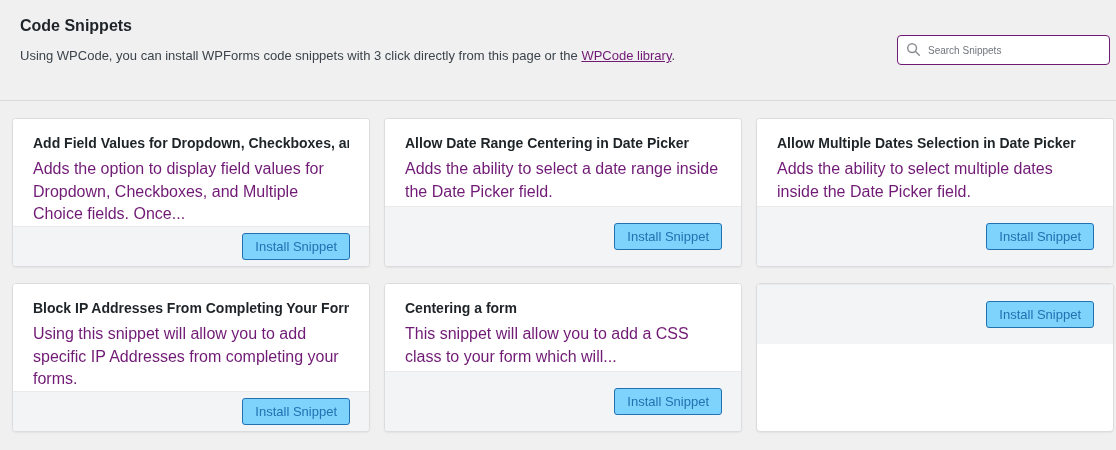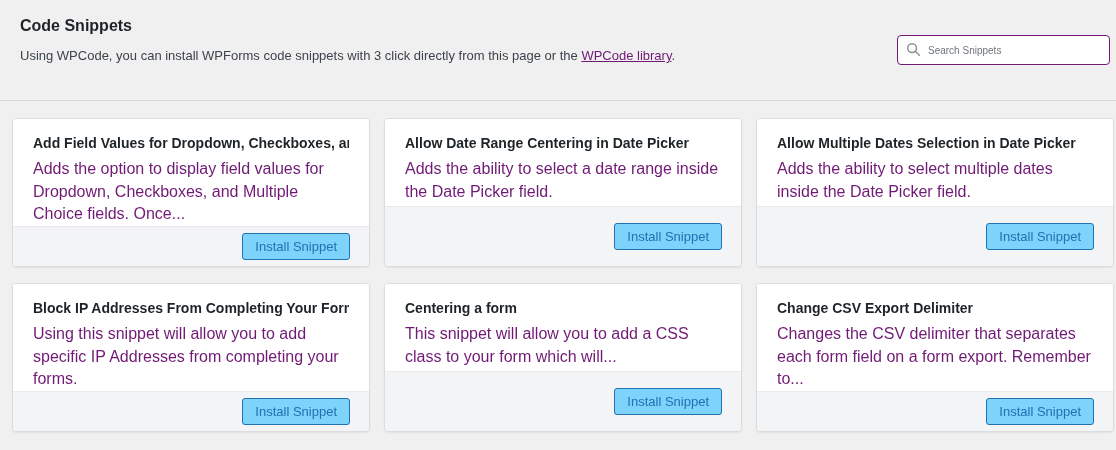--- a/index.html
+++ b/index.html
@@ -176,22 +176,18 @@
     <div class="card-body">
       <div class="card-title">Centering a form</div>
       <div class="card-desc">This snippet will allow you to add a CSS class to your form which will...</div>
     </div>
     <div class="card-footer">
       <button class="install-btn">Install Snippet</button>
     </div>
   </div>
 
   <div class="card">
-    <div class="card-body">
-      <div class="card-title">Change CSV Export Delimiter</div>
-      <div class="card-desc">Changes the CSV delimiter that separates each form field on a form export. Remember to...</div>
-    </div>
     <div class="card-footer">
       <button class="install-btn">Install Snippet</button>
     </div>
   </div>
 
 </div>
 
 </body></html>

